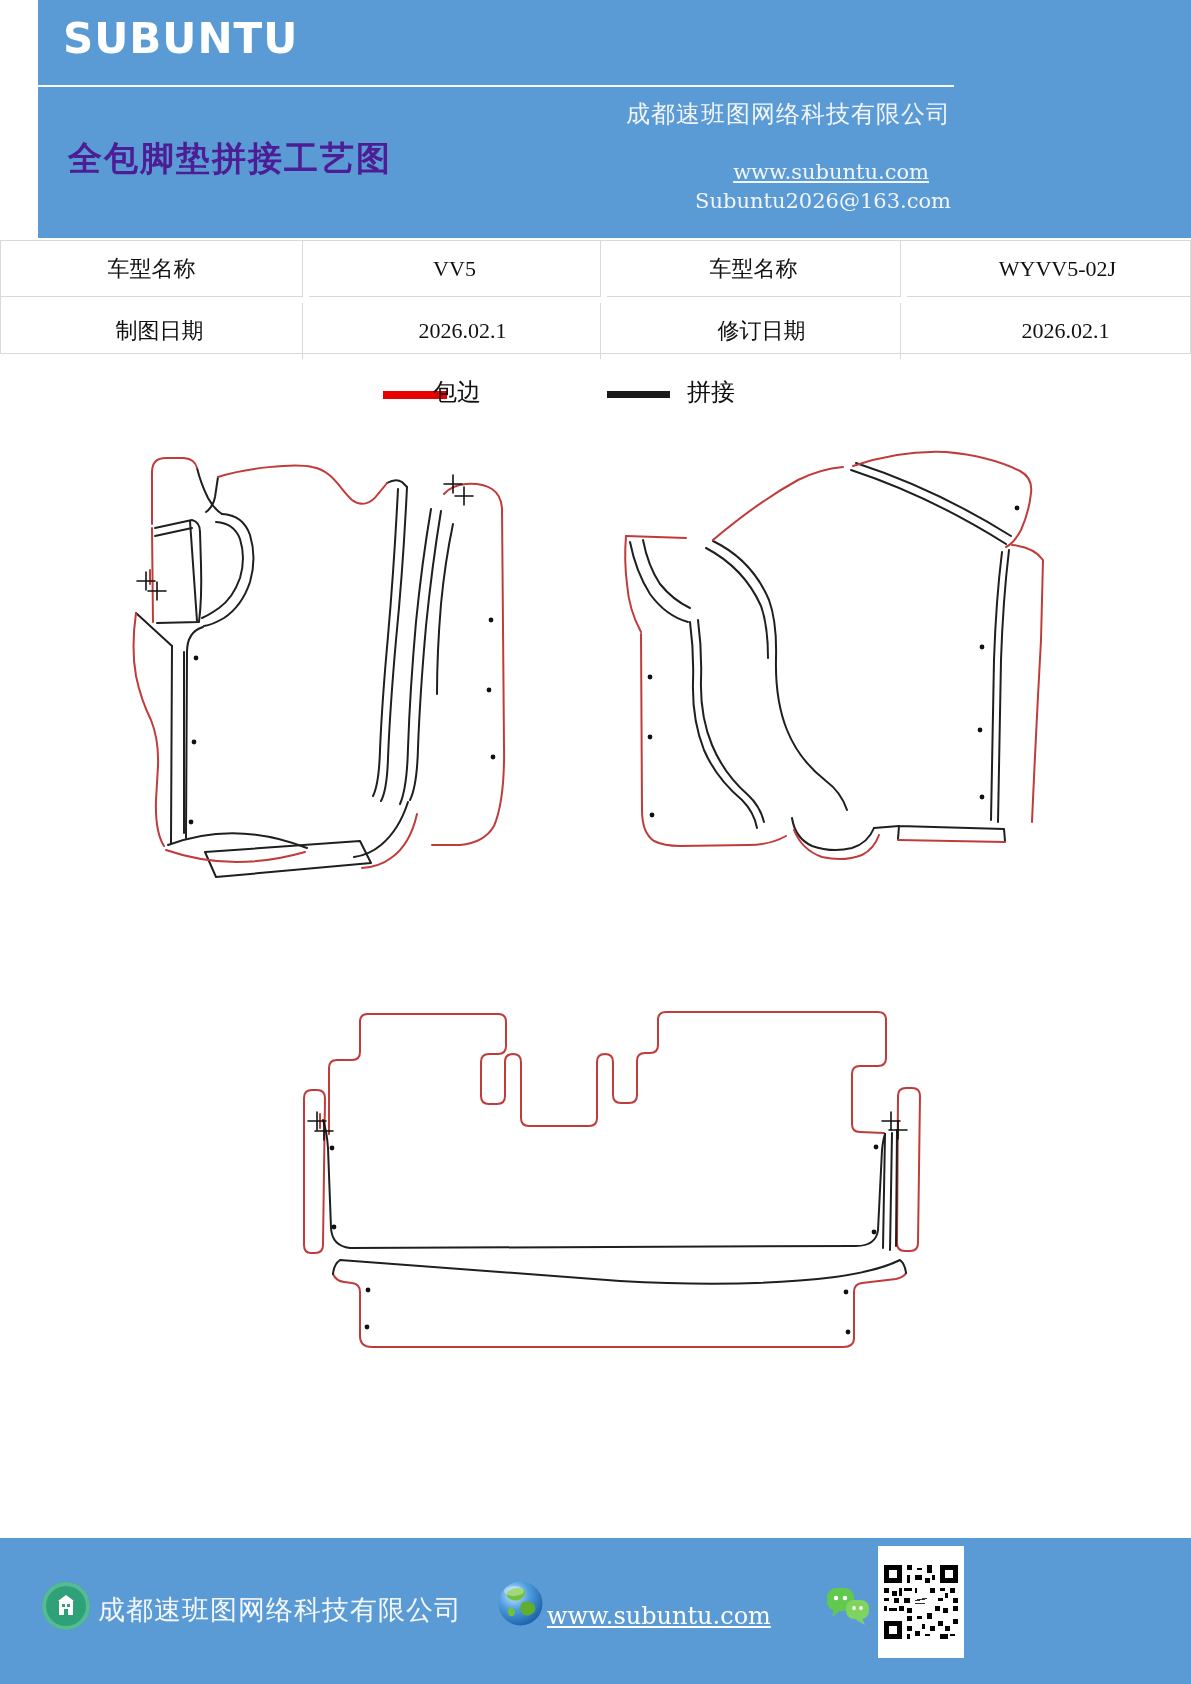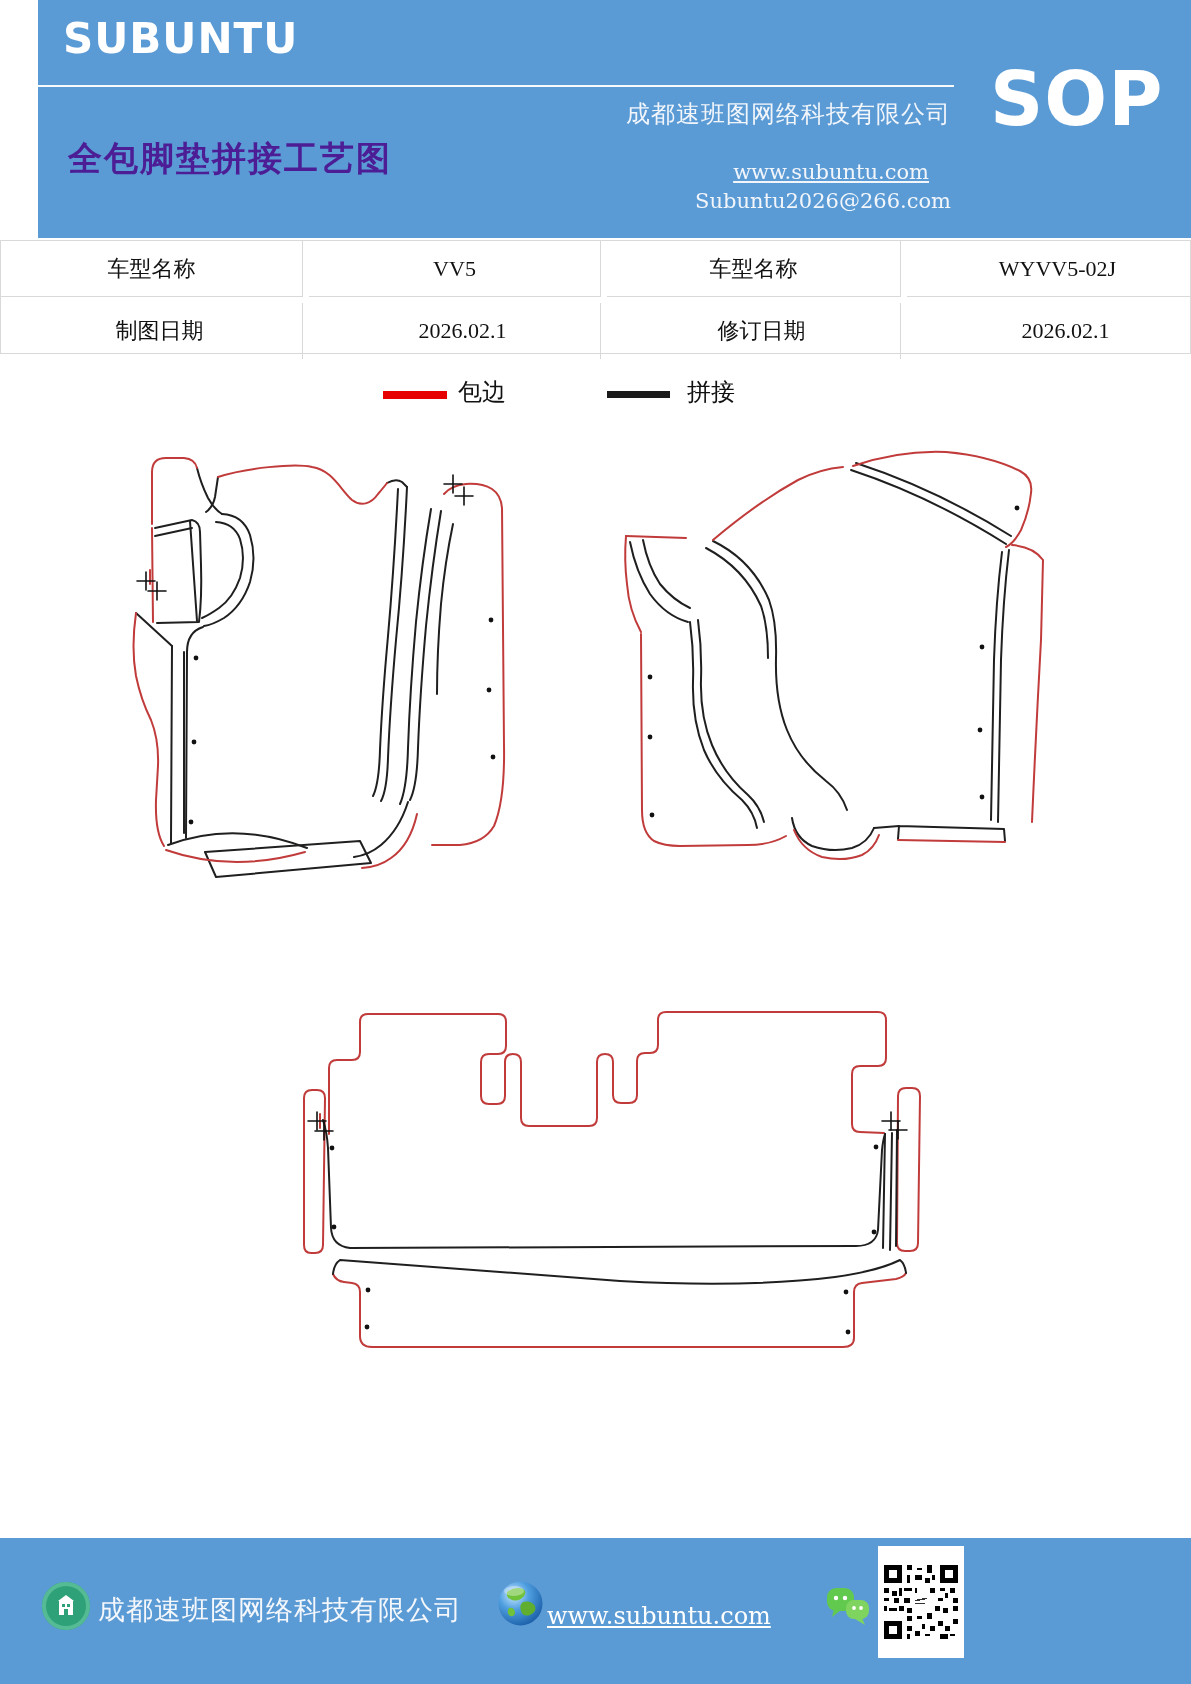--- a/index.html
+++ b/index.html
@@ -52,37 +52,36 @@
 </style>
 </head>
 <body>
 
 <div class="header">
   <div class="logo">SUBUNTU</div>
   <div class="hline"></div>
   <div class="hdr-company">成都速班图网络科技有限公司</div>
   <div class="page-title">全包脚垫拼接工艺图</div>
   <div class="hdr-www">www.subuntu.com</div>
-  <div class="hdr-mail">Subuntu2026@266.com</div>
-  <div class="sop">SOP</div>
+  <div class="hdr-mail">Subuntu2026@163.com</div>
 </div>
 
 <div class="info-table">
   <div class="cell lbl">车型名称</div>
   <div class="cell val">VV5</div>
   <div class="cell lbl">车型名称</div>
   <div class="cell val">WYVV5-02J</div>
   <div class="cell lbl r2">制图日期</div>
   <div class="cell val r2">2026.02.1</div>
   <div class="cell lbl r2">修订日期</div>
   <div class="cell val r2">2026.02.1</div>
 </div>
 
 <div class="legend-swatch" style="left: 383px; top: 391px; width: 64px; background: rgb(230, 0, 0);"></div>
-<div class="legend-label" style="left:458px;">包边</div>
+<div class="legend-label" style="left:433px;">包边</div>
 <div class="legend-swatch" style="left: 607px; top: 391px; width: 63px; height: 7px; background: rgb(26, 26, 26);"></div>
 <div class="legend-label" style="left:687px;">拼接</div>
 
 <svg class="diagram-layer" width="1191" height="1684" viewBox="0 0 1191 1684" fill="none" stroke-linecap="round" stroke-linejoin="round">
 
   <g>
     <g stroke="#1f1f1f" stroke-width="2">
       <path d="M 197,468 Q 201,484 208,498 Q 214,509 222,514"></path>
       <path d="M 222,514 Q 243,515 250,535 Q 257,558 250,582 Q 242,606 224,618 Q 212,625 204,626"></path>
       <path d="M 216,522 Q 234,523 240,539 Q 246,558 240,578 Q 233,598 219,608 Q 209,615 202,618"></path>

